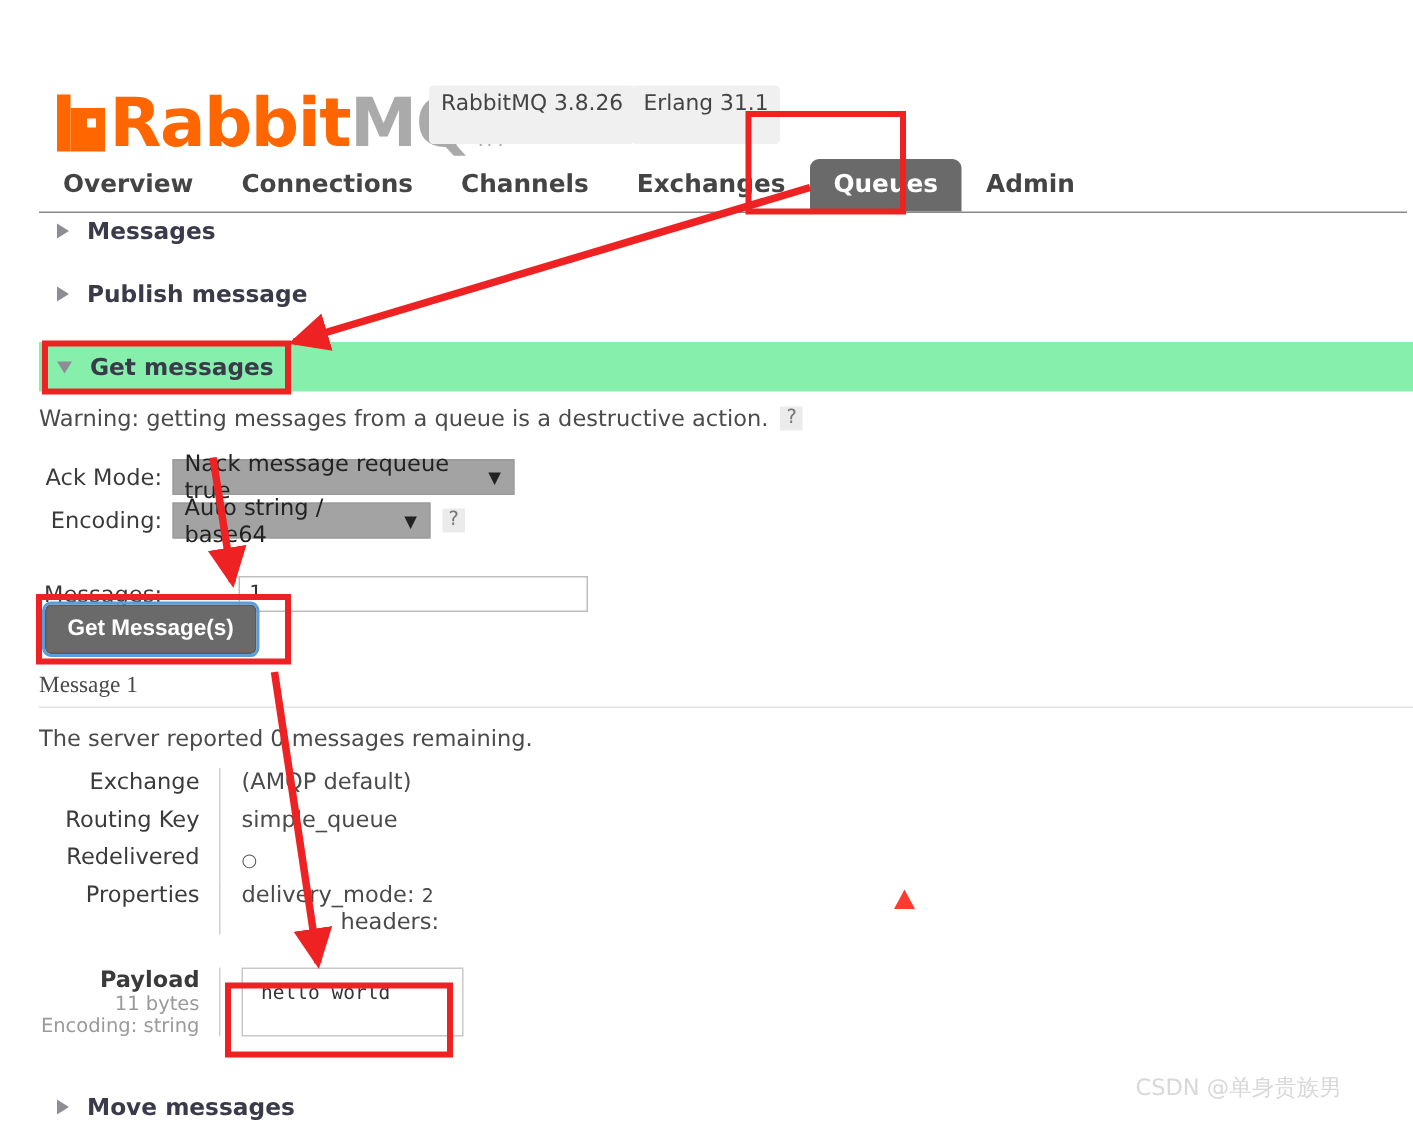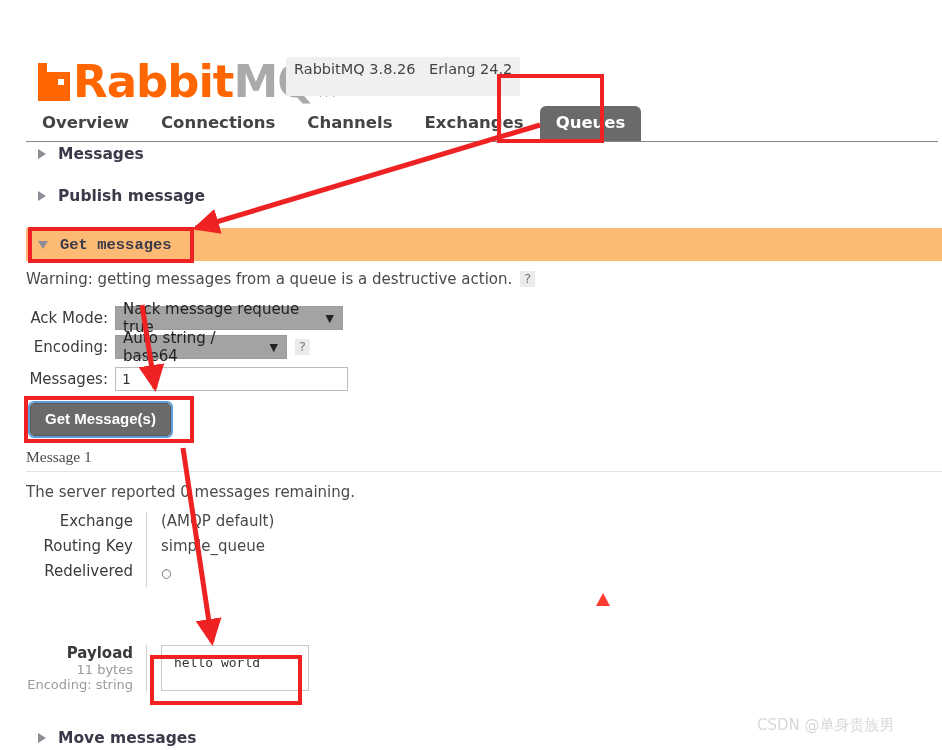--- a/index.html
+++ b/index.html
@@ -115,21 +115,21 @@
   
   .section-head {
     position: absolute;
     left: 26px;
     width: 916px;
     height: 30px;
     display: flex;
     align-items: center;
     cursor: pointer;
   }
-  .section-head.expanded { background: #fdba74; font-family: Liberation Mono, monospace; }
+  .section-head.expanded { background: #86efac; }
   .tri {
     width: 0; height: 0;
     margin-left: 12px;
     margin-right: 12px;
     flex: none;
   }
   .tri.right {
     border-left: 8px solid #8d8d96;
     border-top: 5.5px solid transparent;
     border-bottom: 5.5px solid transparent;
@@ -176,21 +176,21 @@
   
   .form-row {
     position: absolute;
     left: 26px;
     height: 26px;
     display: flex;
     align-items: center;
   }
   #row-ack { top: 305px; }
   #row-enc { top: 334px; }
-  #row-msg { top: 366px; }
+  #row-msg { top: 383px; gap: 44px; }
   .form-label {
     width: 82px;
     text-align: right;
     font-size: 15px;
     color: #3a3a3a;
     margin-right: 7px;
   }
   .select-box {
     border: 1px solid #9b9b9b;
     background: #a3a3a3;
@@ -375,28 +375,29 @@
       <span class="bar b1"></span>
       <span class="bar b2"></span>
       <span class="dot"></span>
     </span>
     <span class="logo-rabbit">Rabbit</span>
     <span class="logo-mq">MQ</span>
     <span class="logo-tm">TM</span>
   </div>
 
   <span id="badge-rabbit" class="version-badge">RabbitMQ 3.8.26</span>
-  <span id="badge-erlang" class="version-badge">Erlang 24.2</span>
+  <span id="badge-erlang" class="version-badge">Erlang 31.1</span>
 
   <div id="tabs">
     <div class="tab">Overview</div>
     <div class="tab">Connections</div>
     <div class="tab">Channels</div>
     <div class="tab">Exchanges</div>
     <div class="tab active">Queues</div>
+    <div class="tab">Admin</div>
   </div>
   <div id="tabs-rule"></div>
 </div>
 
 <div id="sec-bindings" class="section-head">
   <span class="tri right"></span>
   <span class="section-title">Messages</span>
 </div>
 
 <div id="sec-publish" class="section-head">
@@ -447,20 +448,32 @@
     <div class="detail-key">Exchange</div>
     <div class="detail-val">(AMQP default)</div>
   </div>
   <div class="detail-row">
     <div class="detail-key">Routing Key</div>
     <div class="detail-val">simple_queue</div>
   </div>
   <div class="detail-row">
     <div class="detail-key">Redelivered</div>
     <div class="detail-val small">○</div>
+  </div>
+  <div class="detail-row">
+    <div class="detail-key">Properties</div>
+    <div class="detail-val">
+      <div class="prop-line">
+        <span>delivery_mode:</span>
+        <span class="pval">2</span>
+      </div>
+      <div class="prop-line indent">
+        <span>headers:</span>
+      </div>
+    </div>
   </div>
 </div>
 
 <div id="payload-row">
   <div id="payload-key">
     <div class="pk-title">Payload</div>
     <div class="pk-sub">11 bytes</div>
     <div class="pk-sub">Encoding: string</div>
   </div>
   <div id="payload-cell">

